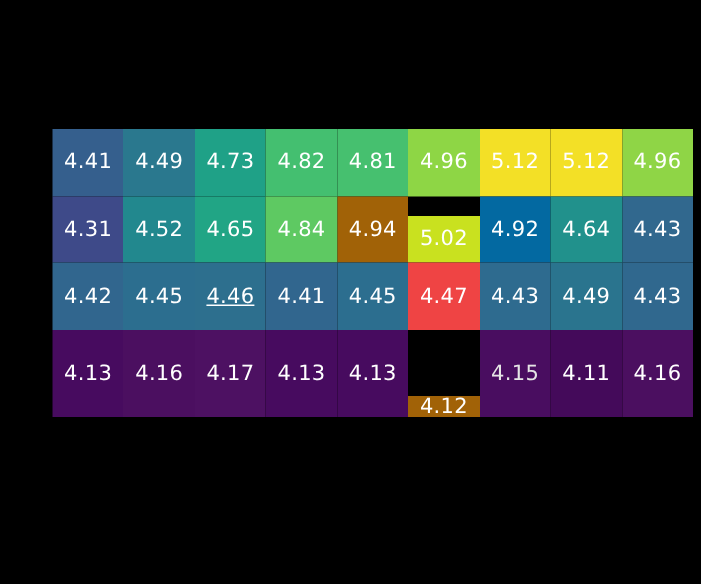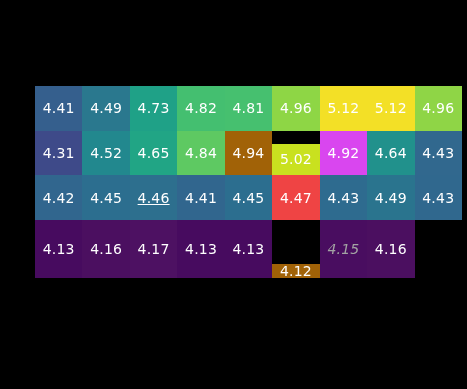--- a/index.html
+++ b/index.html
@@ -54,34 +54,35 @@
       <div class="cell" style="background: rgb(142, 214, 69); color: rgb(255, 255, 255);">4.96</div>
       <div class="cell" style="background: rgb(243, 224, 38); color: rgb(255, 255, 255);">5.12</div>
       <div class="cell" style="background: rgb(243, 224, 38); color: rgb(255, 255, 255);">5.12</div>
       <div class="cell" style="background: rgb(143, 213, 70); color: rgb(255, 255, 255);">4.96</div>
       <div class="cell" style="background: rgb(62, 74, 137); color: rgb(255, 255, 255);">4.31</div>
       <div class="cell" style="background: rgb(34, 136, 142); color: rgb(255, 255, 255);">4.52</div>
       <div class="cell" style="background: rgb(33, 165, 133); color: rgb(255, 255, 255);">4.65</div>
       <div class="cell" style="background: rgb(94, 201, 98); color: rgb(255, 255, 255);">4.84</div>
       <div class="cell" style="background: #a16207; color: rgb(255, 255, 255);">4.94</div>
       <div class="cell" style="background: rgb(201, 225, 31); color: rgb(255, 255, 255); margin-top: 13px;">5.02</div>
-      <div class="cell" style="background: #d946ef; color: rgb(255, 255, 255);">4.92</div>
+      <div class="cell" style="background: #0369a1; color: rgb(255, 255, 255);">4.92</div>
       <div class="cell" style="background: rgb(33, 145, 140); color: rgb(255, 255, 255);">4.64</div>
       <div class="cell" style="background: rgb(49, 104, 142); color: rgb(255, 255, 255);">4.43</div>
       <div class="cell" style="background: rgb(49, 102, 142); color: rgb(255, 255, 255);">4.42</div>
       <div class="cell" style="background: rgb(44, 110, 143); color: rgb(255, 255, 255);">4.45</div>
       <div class="cell" style="background: rgb(45, 111, 142); color: rgb(255, 255, 255); text-decoration: underline;">4.46</div>
       <div class="cell" style="background: rgb(49, 102, 142); color: rgb(255, 255, 255);">4.41</div>
       <div class="cell" style="background: rgb(44, 110, 143); color: rgb(255, 255, 255);">4.45</div>
       <div class="cell" style="background: #ef4444; color: rgb(255, 255, 255);">4.47</div>
       <div class="cell" style="background: rgb(46, 107, 143); color: rgb(255, 255, 255);">4.43</div>
       <div class="cell" style="background: rgb(42, 116, 142); color: rgb(255, 255, 255);">4.49</div>
       <div class="cell" style="background: rgb(48, 104, 142); color: rgb(255, 255, 255);">4.43</div>
       <div class="cell" style="background: rgb(71, 11, 95); color: rgb(255, 255, 255);">4.13</div>
       <div class="cell" style="background: rgb(75, 15, 96); color: rgb(255, 255, 255);">4.16</div>
       <div class="cell" style="background: rgb(77, 17, 98); color: rgb(255, 255, 255);">4.17</div>
       <div class="cell" style="background: rgb(71, 11, 95); color: rgb(255, 255, 255);">4.13</div>
       <div class="cell" style="background: rgb(71, 11, 95); color: rgb(255, 255, 255);">4.13</div>
       <div class="cell" style="background: #a16207; color: rgb(255, 255, 255); margin-top: 44px;">4.12</div>
-      <div class="cell" style="background: rgb(73, 13, 96); color: #a3a3a3; font-style: italic;">4.15</div>
+      <div class="cell" style="background: rgb(73, 13, 96); color: #e5e5e5;">4.15</div>
+      <div class="cell" style="background: rgb(68, 10, 90); color: rgb(255, 255, 255);">4.11</div>
       <div class="cell" style="background: rgb(75, 15, 96); color: rgb(255, 255, 255);">4.16</div>
     </div>
 </div>
 
 </body></html>

